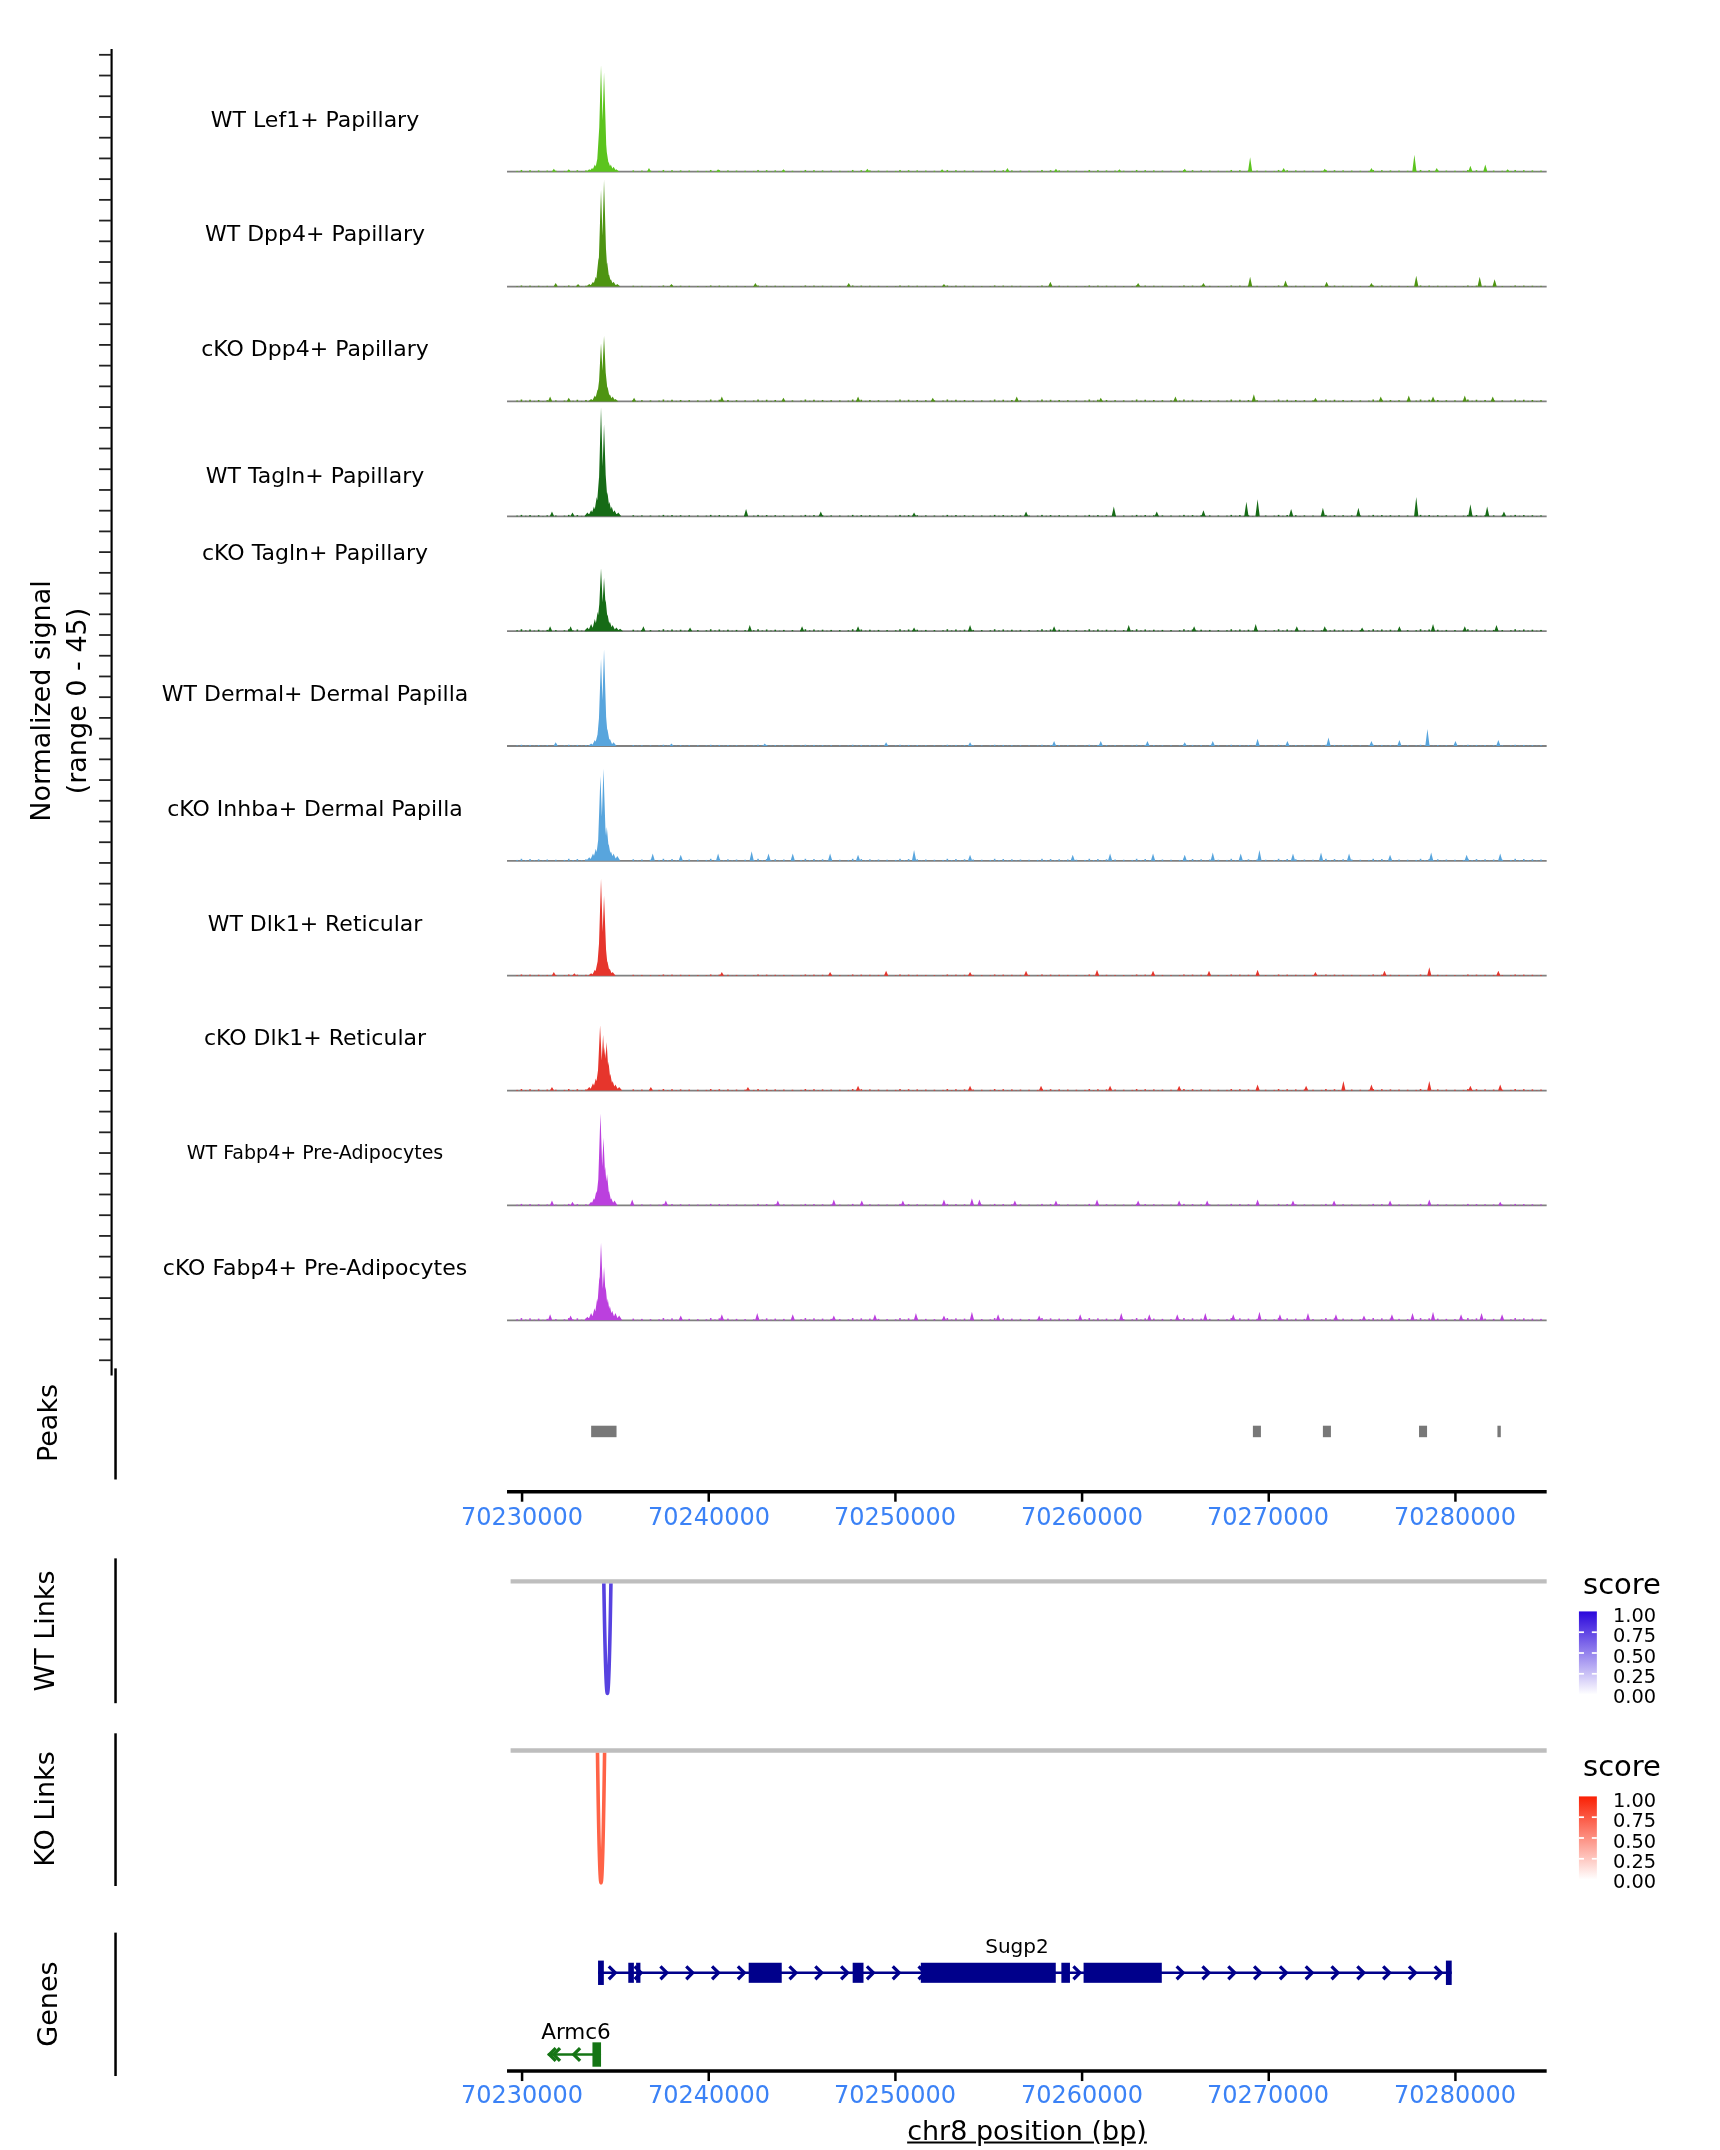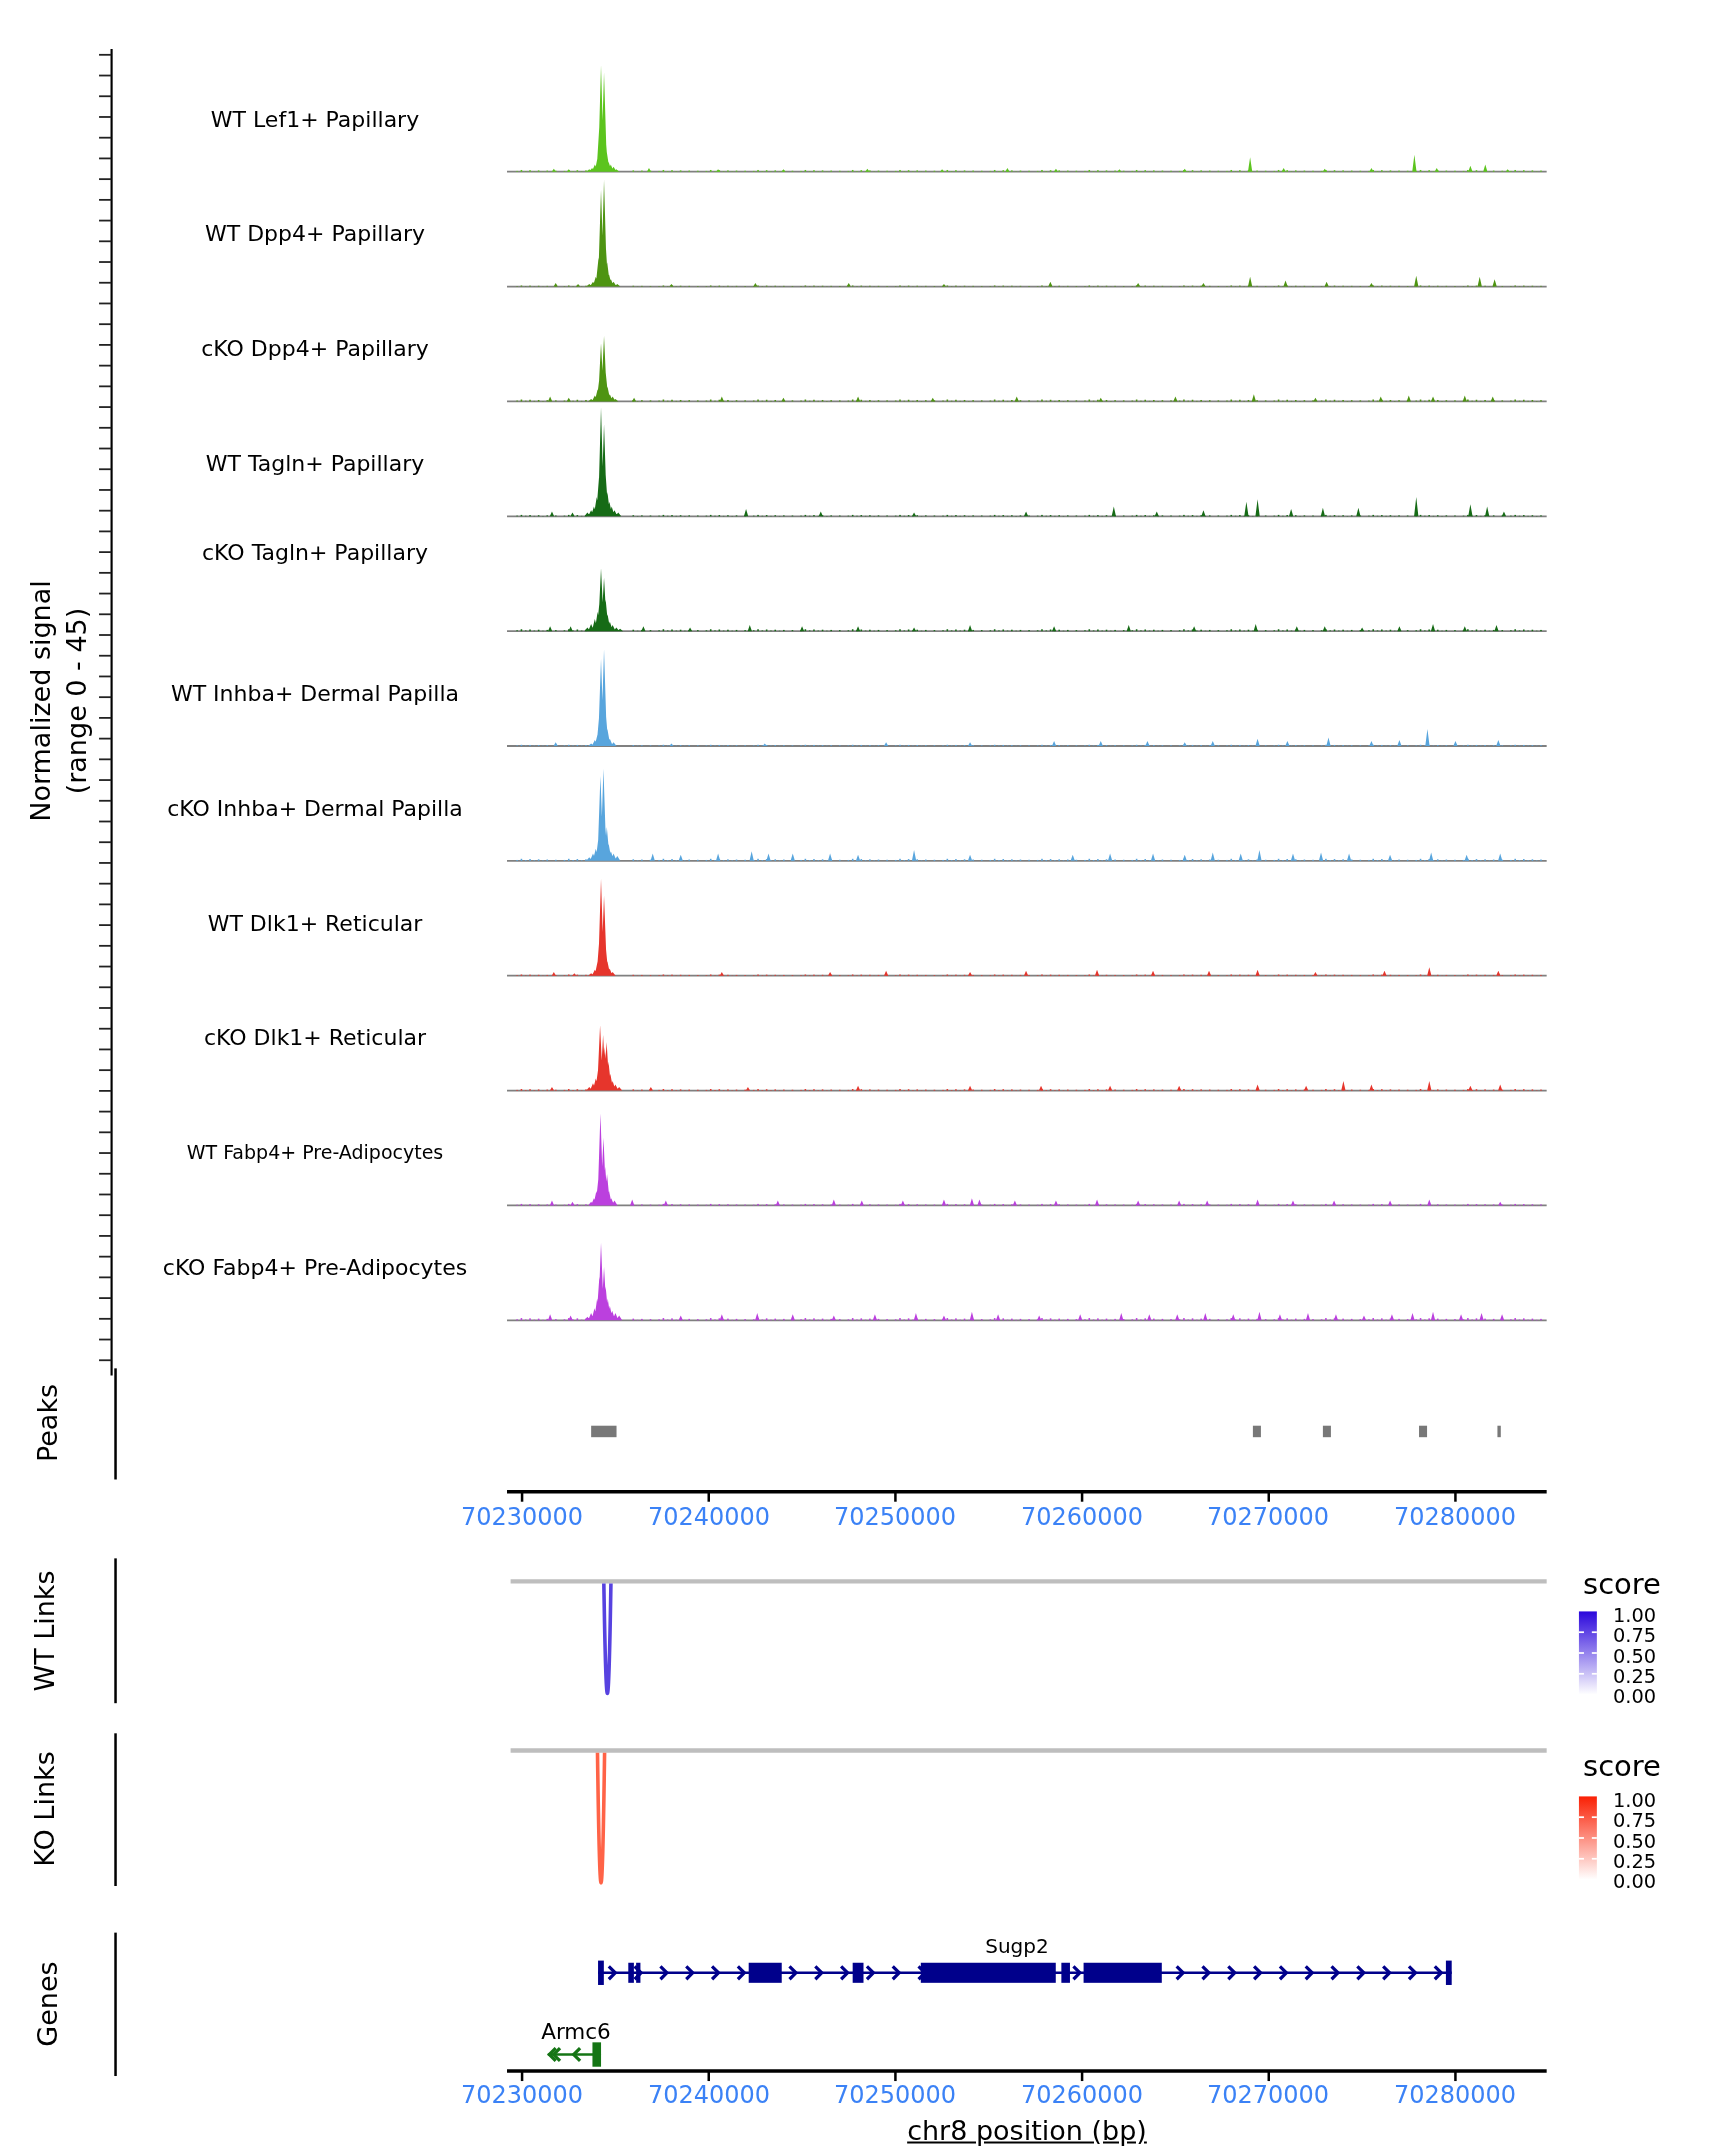--- a/index.html
+++ b/index.html
@@ -2279,23 +2279,23 @@
       <rect x="826.1519499999999" y="2808" width="11.976100000000088" height="34" fill="#157515"></rect>
       <line x1="161" y1="1868" x2="161" y2="2023" stroke="#000" stroke-width="3.5"></line>
       <line x1="161" y1="2133" x2="161" y2="2335" stroke="#000" stroke-width="3.5"></line>
       <line x1="161" y1="2377" x2="161" y2="2590" stroke="#000" stroke-width="3.5"></line>
       <line x1="161" y1="2655" x2="161" y2="2855" stroke="#000" stroke-width="3.5"></line>
     </svg>
   <div id="overlay">
       <div class="lbl " style="left: 315px; top: 90px; font-size: 22px;">WT Lef1+ Papillary</div>
       <div class="lbl " style="left: 315px; top: 204px; font-size: 22px;">WT Dpp4+ Papillary</div>
       <div class="lbl " style="left: 315px; top: 319px; font-size: 22px;">cKO Dpp4+ Papillary</div>
-      <div class="lbl " style="left: 315px; top: 434px; font-size: 22px;">WT Tagln+ Papillary</div>
+      <div class="lbl " style="left: 315px; top: 446px; font-size: 22px;">WT Tagln+ Papillary</div>
       <div class="lbl " style="left: 315px; top: 523px; font-size: 22px;">cKO Tagln+ Papillary</div>
-      <div class="lbl " style="left: 315px; top: 664px; font-size: 22px;">WT Inhba+ Dermal Papilla</div>
+      <div class="lbl " style="left: 315px; top: 664px; font-size: 22px;">WT Dermal+ Dermal Papilla</div>
       <div class="lbl " style="left: 315px; top: 779px; font-size: 22px;">cKO Inhba+ Dermal Papilla</div>
       <div class="lbl " style="left: 315px; top: 894px; font-size: 22px;">WT Dlk1+ Reticular</div>
       <div class="lbl " style="left: 315px; top: 1008px; font-size: 22px;">cKO Dlk1+ Reticular</div>
       <div class="lbl " style="left: 315px; top: 1123px; font-size: 19px;">WT Fabp4+ Pre-Adipocytes</div>
       <div class="lbl " style="left: 315px; top: 1238px; font-size: 22px;">cKO Fabp4+ Pre-Adipocytes</div>
       <div class="lbl tick" style="left: 522px; top: 1488px; font-size: 24px;">70230000</div>
       <div class="lbl tick" style="left: 709px; top: 1488px; font-size: 24px;">70240000</div>
       <div class="lbl tick" style="left: 895px; top: 1488px; font-size: 24px;">70250000</div>
       <div class="lbl tick" style="left: 1082px; top: 1488px; font-size: 24px;">70260000</div>
       <div class="lbl tick" style="left: 1268px; top: 1488px; font-size: 24px;">70270000</div>

